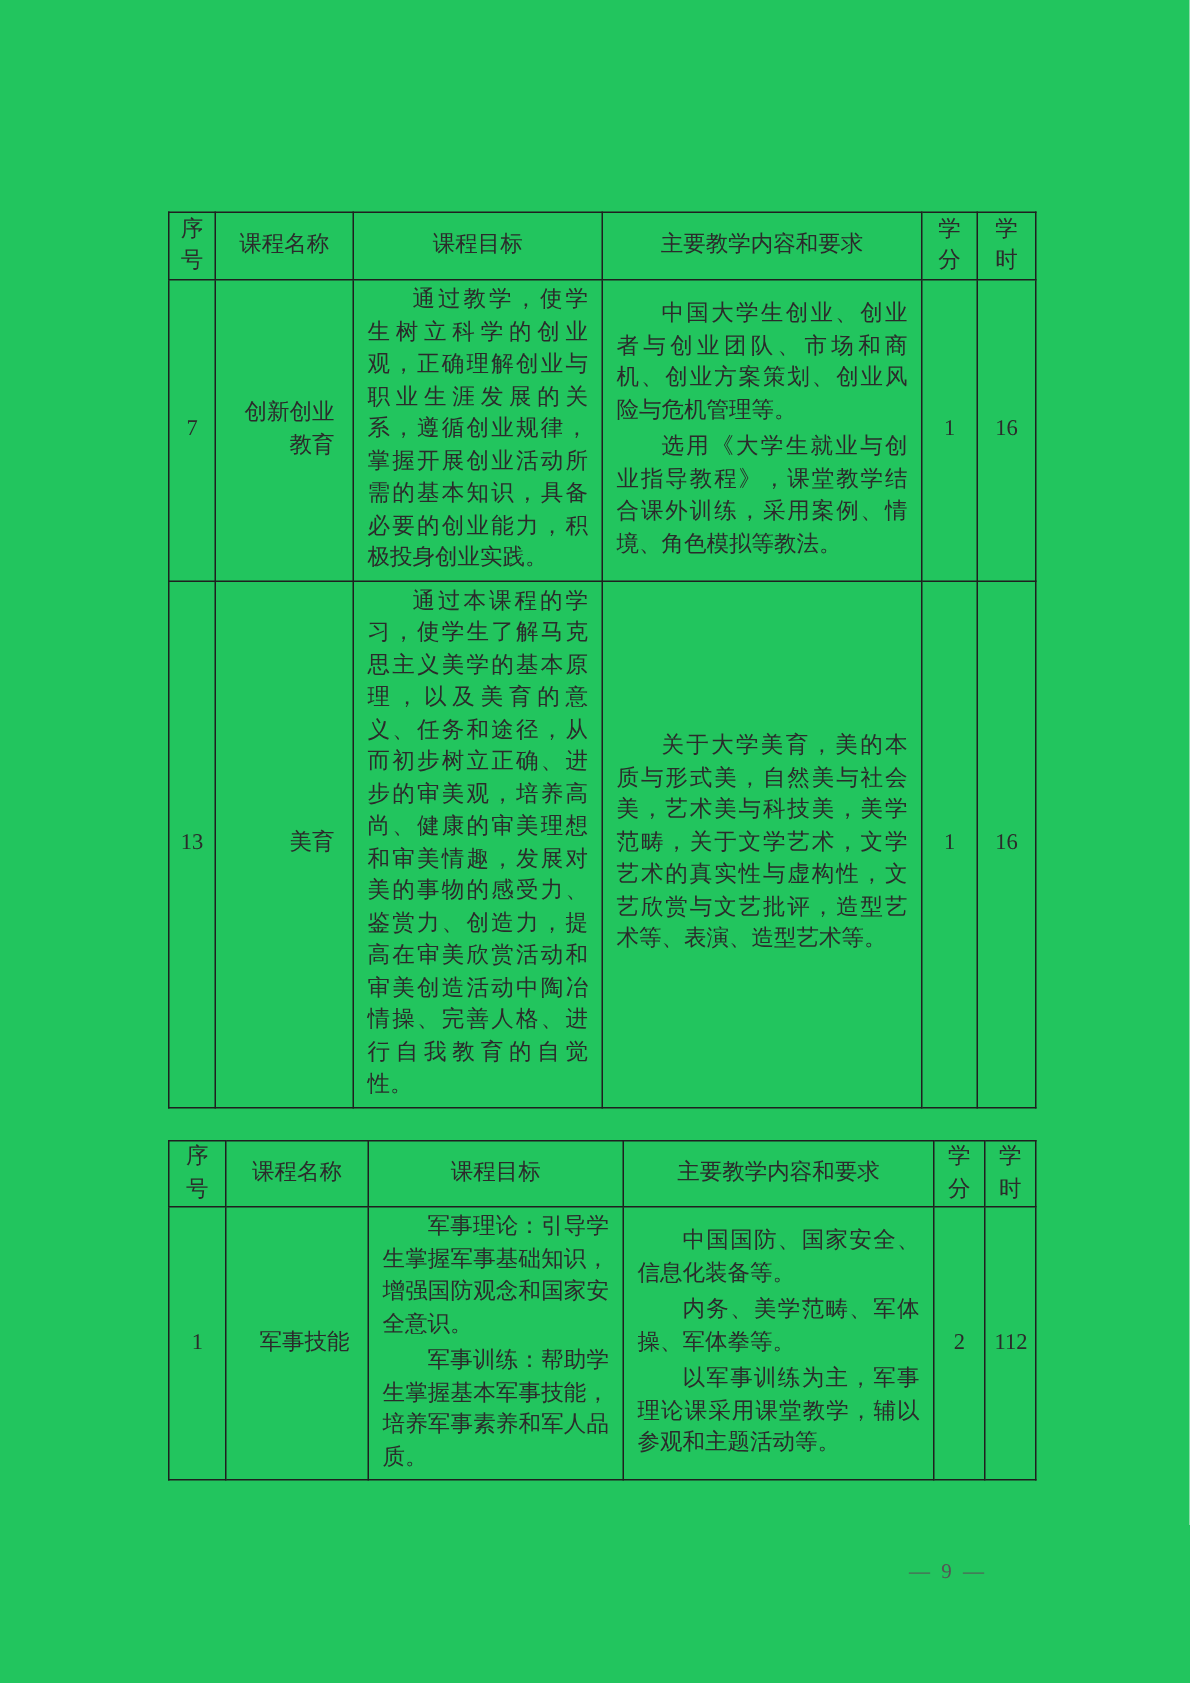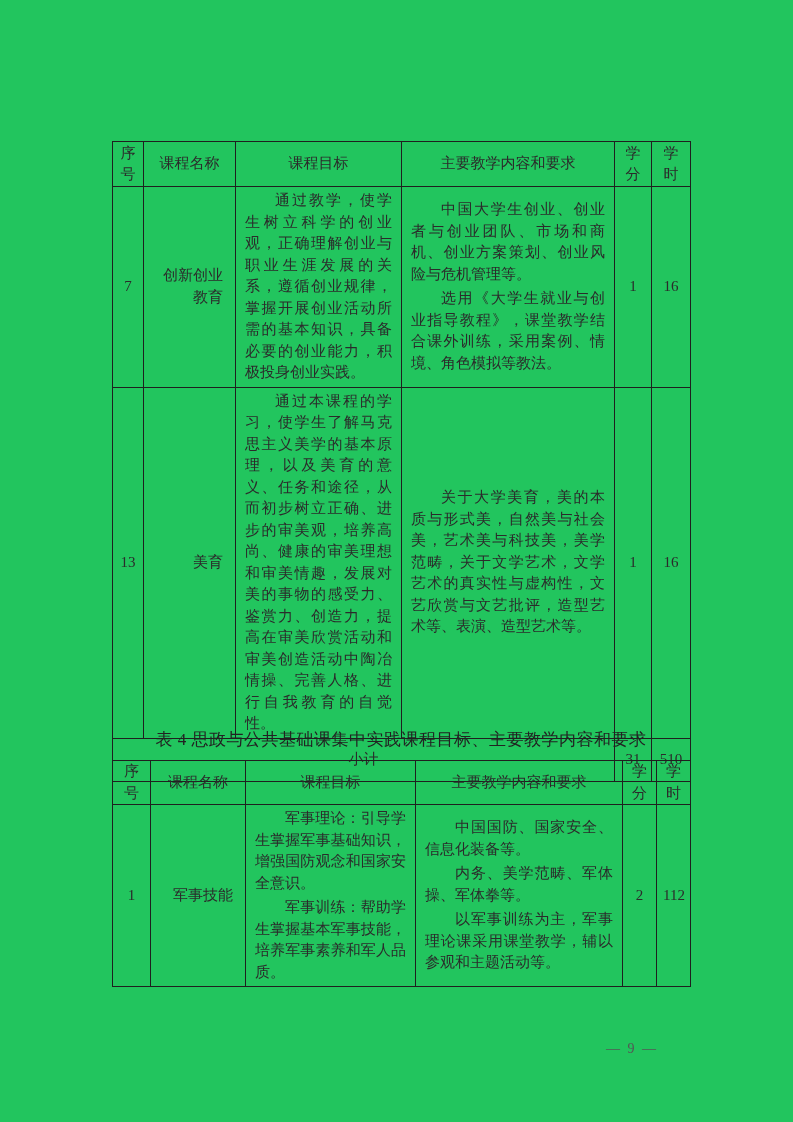--- a/index.html
+++ b/index.html
@@ -105,29 +105,23 @@
         <td class="name-cell">美育</td>
         <td class="j">
           <p>通过本课程的学习，使学生了解马克思主义美学的基本原理，以及美育的意义、任务和途径，从而初步树立正确、进步的审美观，培养高尚、健康的审美理想和审美情趣，发展对美的事物的感受力、鉴赏力、创造力，提高在审美欣赏活动和审美创造活动中陶冶情操、完善人格、进行自我教育的自觉性。</p>
         </td>
         <td class="j">
           <p>关于大学美育，美的本质与形式美，自然美与社会美，艺术美与科技美，美学范畴，关于文学艺术，文学艺术的真实性与虚构性，文艺欣赏与文艺批评，造型艺术等、表演、造型艺术等。</p>
         </td>
         <td class="c">1</td>
         <td class="c">16</td>
       </tr>
-      <tr class="subtotal">
-        <td class="c" colspan="4">小计</td>
-        <td class="c">31</td>
-        <td class="c">510</td>
-      </tr>
     </tbody>
   </table>
 
-  <div class="t4title">表 4 思政与公共基础课集中实践课程目标、主要教学内容和要求</div>
 
   <table class="doc" id="table4">
     <colgroup>
       <col style="width:38px">
         <col style="width:95px">
         <col style="width:170px">
       <col style="width:207px">
         <col style="width:34px">
         <col style="width:34px">
     </colgroup>

